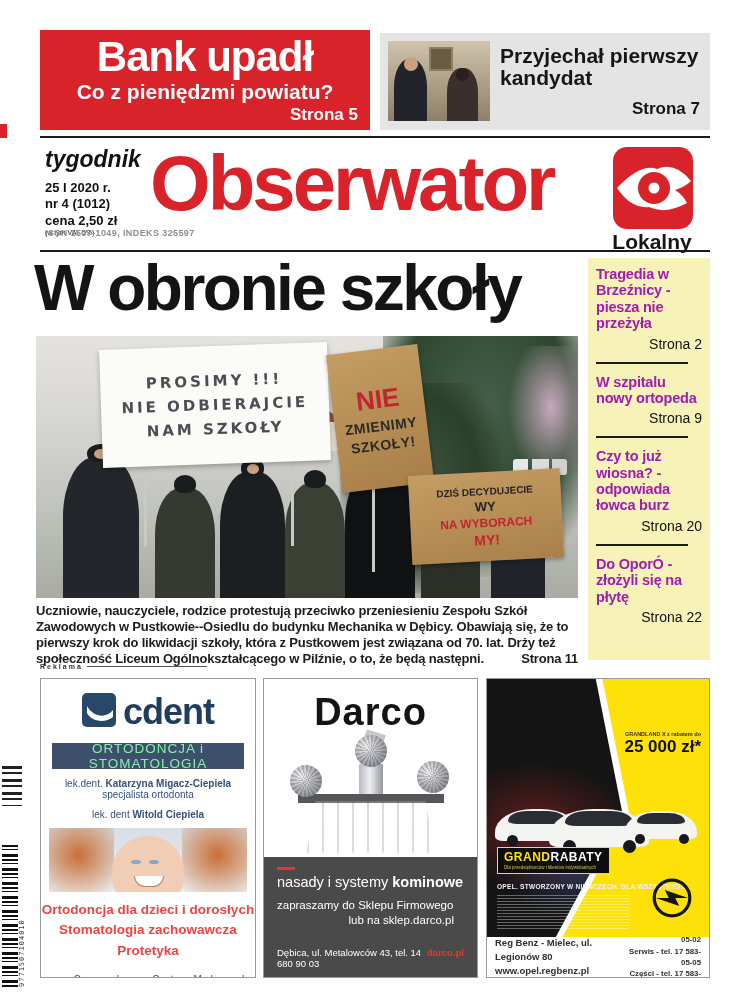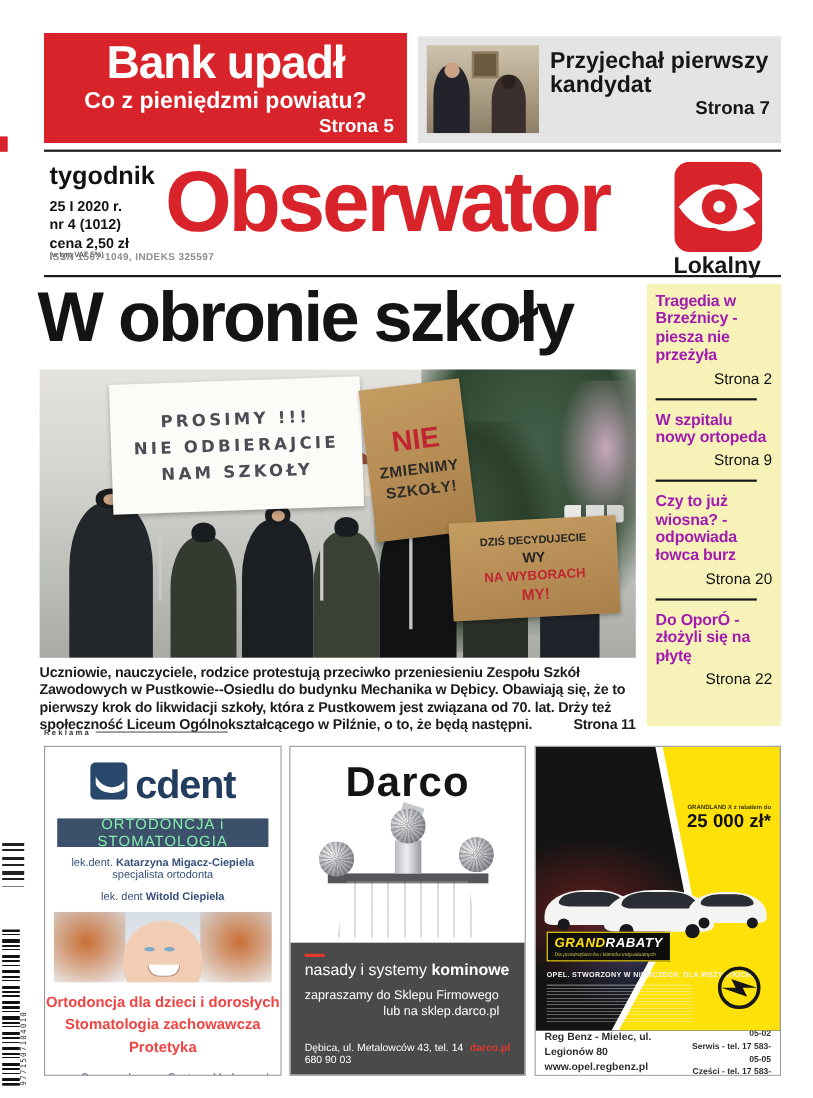--- a/index.html
+++ b/index.html
@@ -16,26 +16,26 @@
   .promo-right{left:380px;top:33px;width:330px;height:97px;background:#e4e4e4;}
   .pr-photo{left:8px;top:8px;width:102px;height:80px;overflow:hidden;
     background:linear-gradient(180deg,#cfc3ae 0%,#b3a58c 45%,#8e8068 100%);}
   .pr-frame{left:40%;top:8%;width:24%;height:30%;background:#6b5b43;border:2px solid #8f7f60;box-sizing:border-box;}
   .pr-fig1{left:6%;bottom:0;width:32%;height:78%;background:#23242b;border-radius:45% 45% 0 0;}
   .pr-fig1::before{content:"";position:absolute;top:-2px;left:30%;width:14px;height:14px;border-radius:50%;background:#caa183;}
   .pr-fig2{right:12%;bottom:0;width:30%;height:66%;background:#3a2f2c;border-radius:45% 45% 0 0;}
   .pr-fig2::before{content:"";position:absolute;top:0;left:28%;width:13px;height:13px;border-radius:50%;background:#2a211e;}
   .promo-right .txt{position:absolute;left:120px;top:12px;width:200px;}
   .promo-right .t{font-size:21px;font-weight:800;line-height:1.05;color:#161616;}
-  .promo-right .p{font-size:17px;font-weight:800;text-align:right;color:#161616;}
+  .promo-right .p{font-size:17px;font-weight:800;text-align:right;margin-top:10px;color:#161616;}
 
   .rule{background:#1a1a1a;height:2px;}
 
   
-  .m-weekly{left:45px;top:146px;font-size:23px;font-weight:800;}
+  .m-weekly{left:45px;top:146px;font-size:23px;font-weight:800;font-style:italic;}
   .m-meta{left:45px;top:180px;font-size:13px;font-weight:700;line-height:1.25;}
   .m-vat{font-size:7px;font-weight:400;}
   .m-issn{left:45px;top:228px;font-size:9px;font-weight:700;color:#8d8d8d;letter-spacing:.4px;}
   .m-title{left:150px;top:146px;font-size:78px;font-weight:900;color:#d8232a;
     letter-spacing:-3px;line-height:.95;}
   .m-logo{left:613px;top:147px;}
   .m-edition{left:600px;top:230px;width:104px;text-align:center;font-size:21px;font-weight:800;color:#161616;}
 
   
   .headline{left:34px;top:256px;width:552px;font-size:64px;font-weight:900;color:#141414;
@@ -159,21 +159,21 @@
   .car{position:absolute;background:#f4f4f2;border-radius:45% 45% 10% 10%/72% 72% 14% 14%;z-index:6;}
   .car::before{content:"";position:absolute;top:2px;left:16%;right:16%;height:40%;
     background:#2a2d33;border-radius:40% 40% 20% 20%/90% 90% 30% 30%;}
   .car1{left:8px;bottom:96px;width:84px;height:32px;}
   .car1::after{content:"";position:absolute;bottom:-5px;left:12px;width:11px;height:11px;border-radius:50%;background:#17181c;box-shadow:50px 0 0 #17181c;}
   .car2{left:62px;bottom:90px;width:100px;height:38px;}
   .car2::after{content:"";position:absolute;bottom:-6px;left:14px;width:13px;height:13px;border-radius:50%;background:#17181c;box-shadow:60px 0 0 #17181c;}
   .car3{right:12px;bottom:98px;width:72px;height:28px;}
   .car3::after{content:"";position:absolute;bottom:-5px;left:10px;width:10px;height:10px;border-radius:50%;background:#17181c;box-shadow:44px 0 0 #17181c;}
   .op-badge{position:absolute;left:10px;top:168px;z-index:7;background:#0d0d0d;border:1px solid #ffe10a;
-    padding:2px 6px 3px;font-style:italic;}
+    padding:2px 6px 3px;}
   .op-badge .b1{font-size:12px;font-weight:900;letter-spacing:.5px;}
   .op-badge .g{color:#ffe10a;}
   .op-badge .w{color:#fff;}
   .op-badge .b2{font-size:4.5px;color:#cfc64a;margin-top:1px;}
   .op-slogan{position:absolute;left:10px;top:204px;z-index:7;font-size:6.5px;font-weight:800;color:#f2f2f2;letter-spacing:.3px;}
   .op-fineprint{position:absolute;left:10px;top:216px;width:132px;height:34px;z-index:7;
     background:repeating-linear-gradient(180deg,rgba(255,255,255,.35) 0 1px,transparent 1px 3px);}
   .op-ring2{position:absolute;right:16px;top:198px;z-index:7;}
   .op-foot{height:40px;background:#fff;display:flex;justify-content:space-between;align-items:center;
     padding:0 8px;box-sizing:border-box;}

